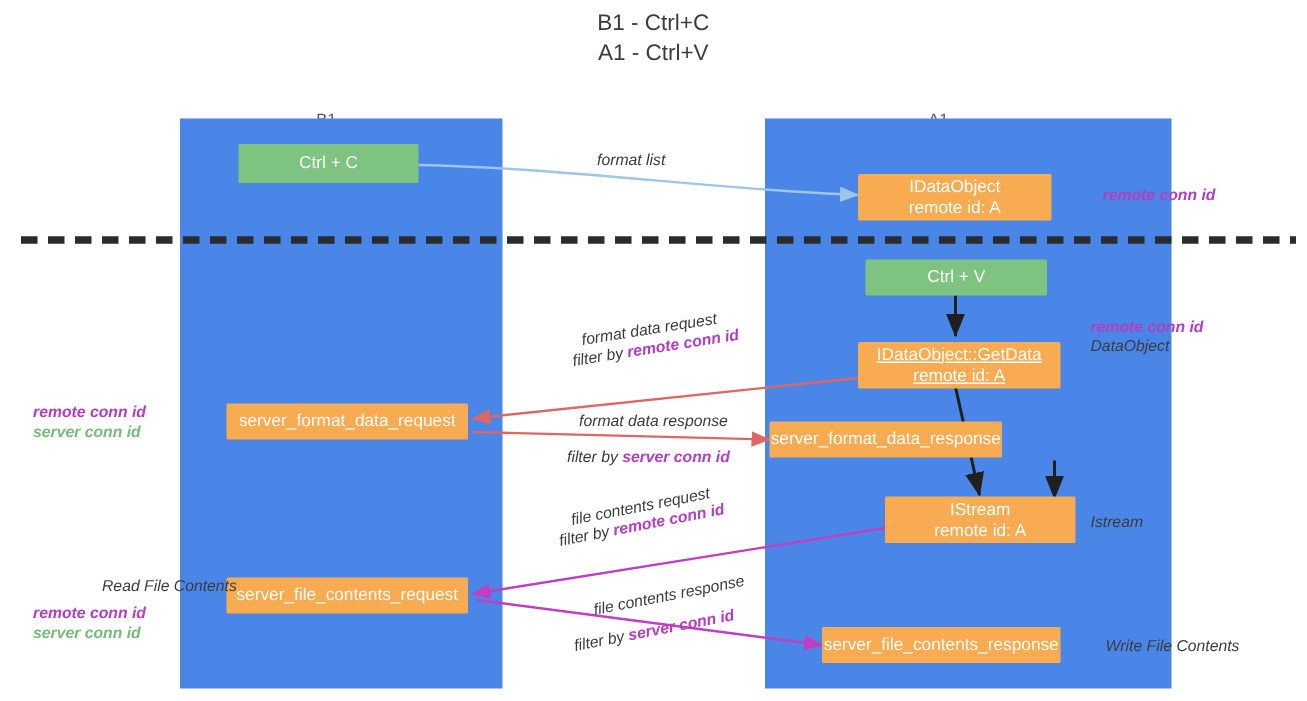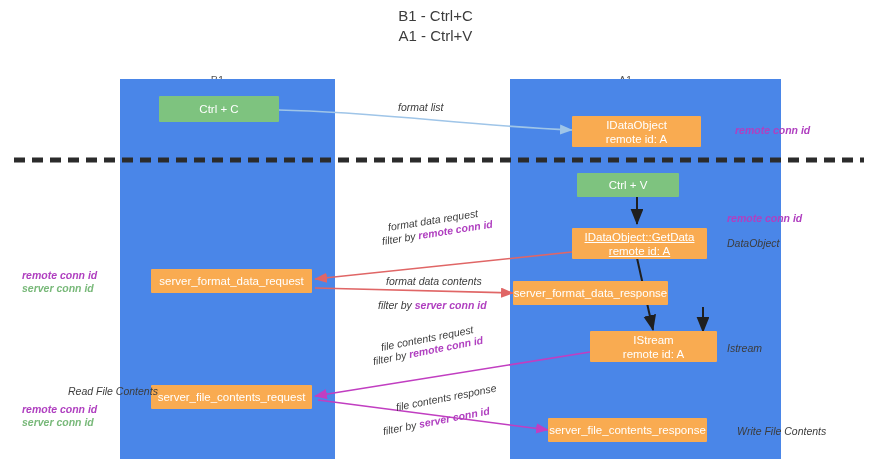--- a/index.html
+++ b/index.html
@@ -151,21 +151,21 @@
   <div class="nodes">
     <div class="box green" style="left:159px; top:96px; width:120px; height:26px;justify-content:center;">
       <div>Ctrl + C</div>
     </div>
 
     <div class="box orange" style="left:572px; top:116px; width:129px; height:31px;">
       <div>IDataObject</div>
       <div class="l2">remote id: A</div>
     </div>
 
-    <div class="box green" style="left:577px; top:173px; width:102px; height:24px;">
+    <div class="box green" style="left:577px; top:173px; width:121px; height:24px;">
       <div>Ctrl + V</div>
     </div>
 
     <div class="box orange" style="left:572px; top:228px; width:135px; height:31px;text-decoration:underline;">
       <div>IDataObject::GetData</div>
       <div class="l2">remote id: A</div>
     </div>
 
     <div class="box orange" style="left:513px; top:281px; width:155px; height:24px;">
       <div>server_format_data_response</div>
@@ -200,21 +200,21 @@
     </div>
 
     <div class="edge-label rot-a" style="left:388px; top:221px;">
       <span>format data request</span>
     </div>
     <div class="edge-label rot-a" style="left:382px; top:235px;">
       <span>filter by </span><span class="hl-purple">remote conn id</span>
     </div>
 
     <div class="edge-label" style="left:386px; top:275px;">
-      <span>format data contents</span>
+      <span>format data response</span>
     </div>
     <div class="edge-label" style="left:378px; top:299px;">
       <span>filter by </span><span class="hl-purple">server conn id</span>
     </div>
 
     <div class="edge-label rot-b" style="left:381px; top:341px;">
       <span>file contents request</span>
     </div>
     <div class="edge-label rot-b" style="left:373px; top:355px;">
       <span>filter by </span><span class="hl-purple">remote conn id</span>
@@ -222,21 +222,21 @@
 
     <div class="edge-label rot-b" style="left:396px; top:401px;">
       <span>file contents response</span>
     </div>
     <div class="edge-label rot-b" style="left:383px; top:425px;">
       <span>filter by </span><span class="hl-purple">server conn id</span>
     </div>
 
     <div class="key-label key-purple" style="left:735px; top:123px;">remote conn id</div>
     <div class="key-label key-purple" style="left:727px; top:211px;">remote conn id</div>
-    <div class="side-label" style="left:727px; top:236px;">DataObject</div>
+    <div class="side-label" style="left:727px; top:224px;">DataObject</div>
     <div class="side-label" style="left:727px; top:341px;">Istream</div>
     <div class="side-label" style="left:737px; top:424px;">Write File Contents</div>
 
     <div class="key-label key-purple" style="left:22px; top:268px;">remote conn id</div>
     <div class="key-label key-green" style="left:22px; top:281px;">server conn id</div>
 
     <div class="side-label" style="left:28px; top:384px;padding-left:40px;">Read File Contents</div>
     <div class="key-label key-purple" style="left:22px; top:402px;">remote conn id</div>
     <div class="key-label key-green" style="left:22px; top:415px;">server conn id</div>
   </div>

